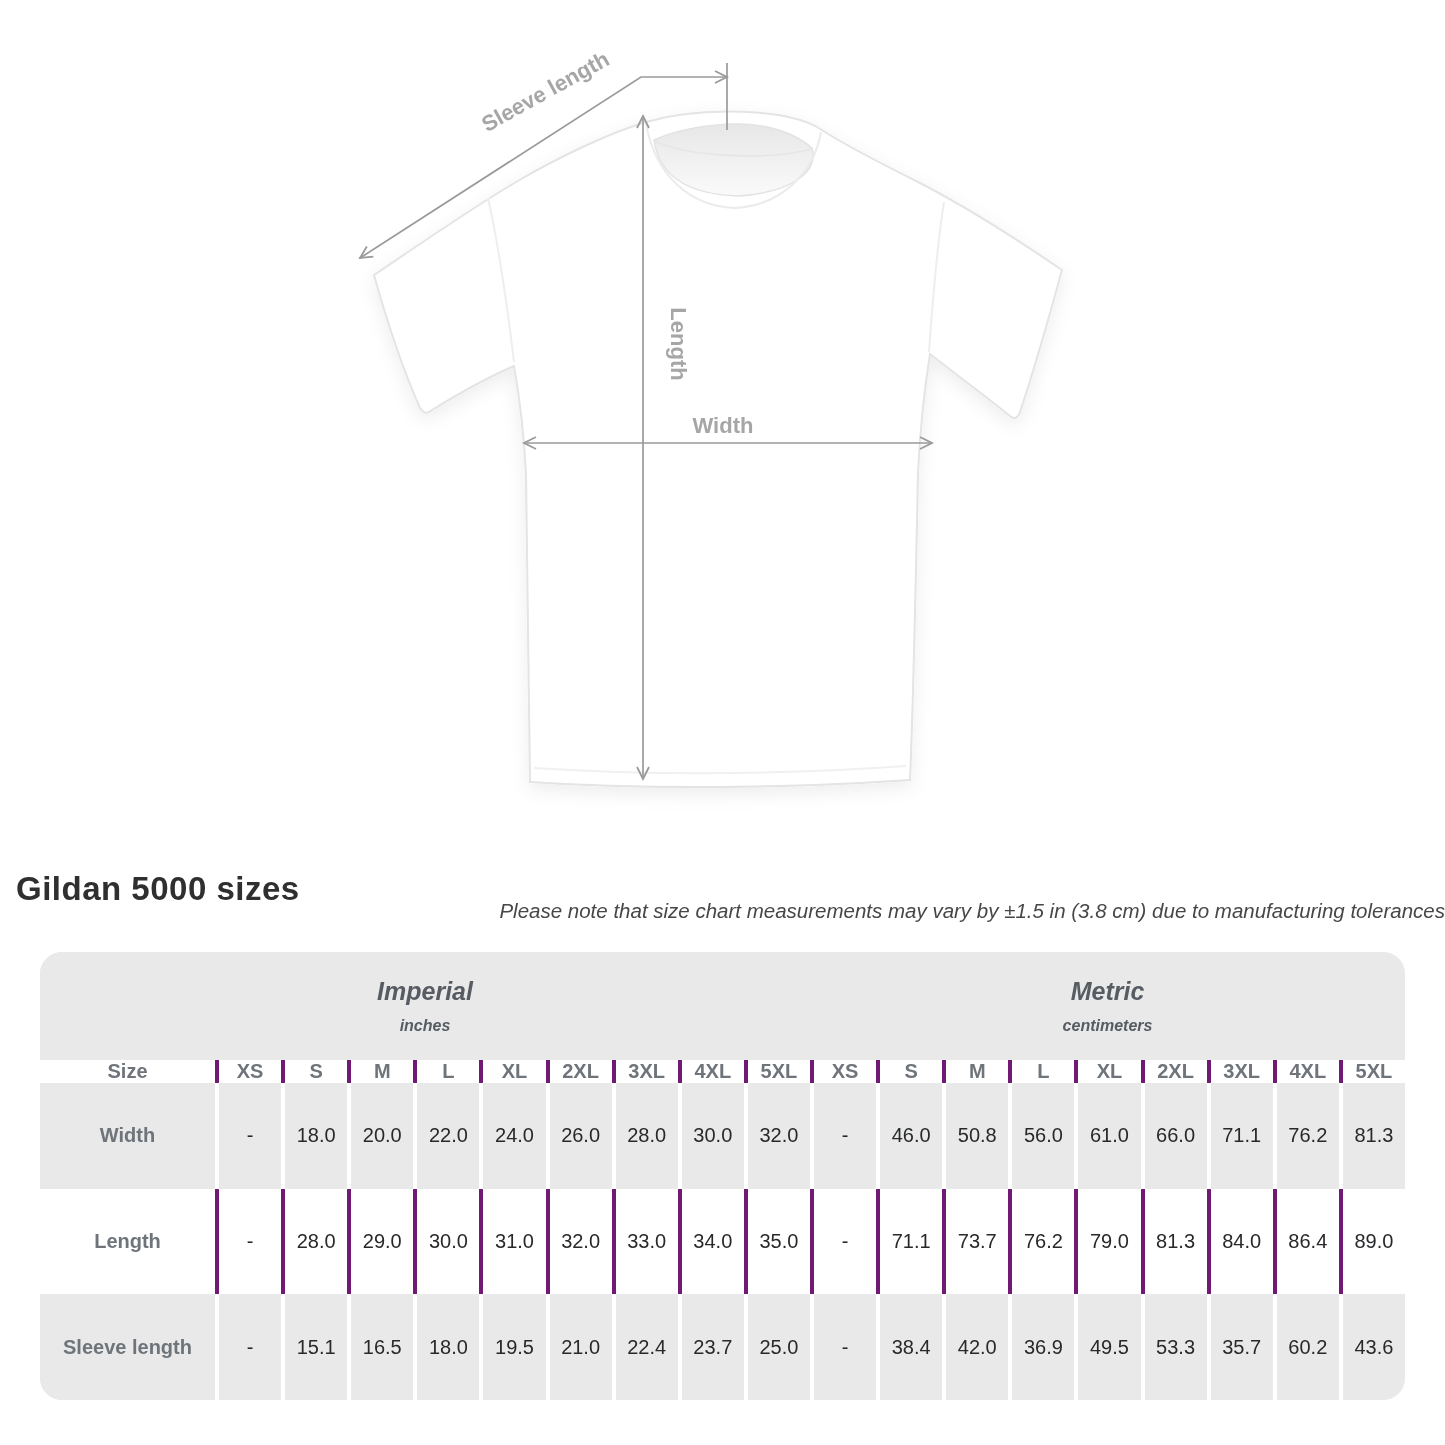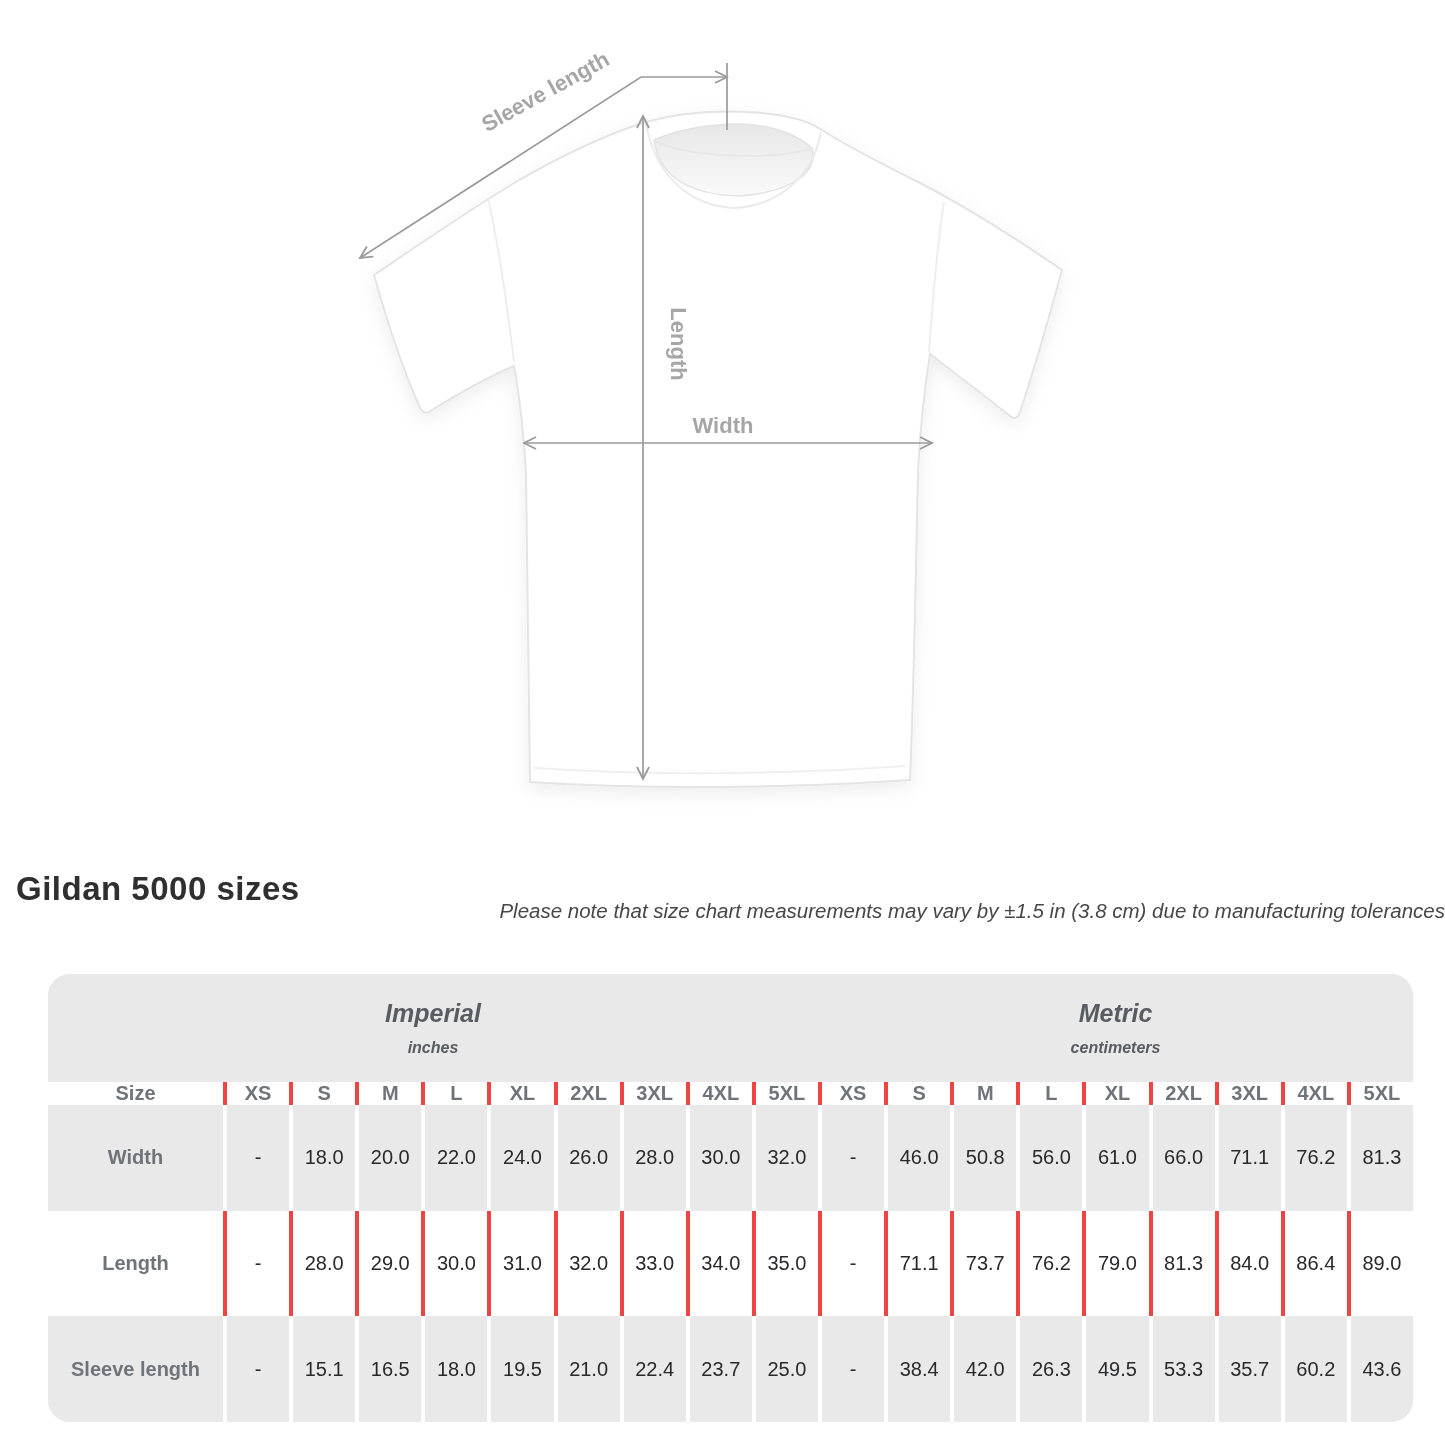--- a/index.html
+++ b/index.html
@@ -28,26 +28,25 @@
   }
   .page-subtitle {
     position:absolute; top:899px; left:0; width:1445px;
     text-align:right;
     font-size:20.5px; font-style:italic; color:#474747;
     margin:0;
   }
 
   
   .card {
-    position:absolute; left:48px; top:952px;
+    position:absolute; left:40px; top:952px;
     width:1365px; height:448px;
     background:#e9e9e9;
     border-radius:22px;
     overflow:hidden;
-    margin-top:22px;
   }
   .card table {
     width:100%; height:100%;
     border-collapse:separate; border-spacing:0;
     table-layout:fixed;
   }
   .card th, .card td {
     text-align:center; vertical-align:middle;
     padding:0; font-size:20px;
   }
@@ -58,21 +57,21 @@
   .g-label {
     font-size:25px; font-weight:bold; font-style:italic;
     color:#565c62;
   }
   .g-sub {
     font-size:16px; font-style:italic;
     color:#565c62; margin-top:11px;
   }
   tbody tr { height:85px; }
 
-  tr.row-white th, tr.row-white td { background:#ffffff; border-left:4px solid #ef4444; }
+  tr.row-white th, tr.row-white td { background:#ffffff; border-left:4px solid #701a75; }
   tr.row-white > *:first-child { border-left:0; }
   tr.row-gray th, tr.row-gray td { background:#e9e9e9; border-left:4px solid #ffffff; }
   tr.row-gray > *:first-child { border-left:0; }
 
   .lbl { font-weight:bold; color:#6e747a; }
   tr.hdr th { font-weight:bold; color:#6e747a; }
   td.val { color:#28292b; }
 </style>
 </head>
 <body>
@@ -254,21 +253,21 @@
         <td class="val">16.5</td>
         <td class="val">18.0</td>
         <td class="val">19.5</td>
         <td class="val">21.0</td>
         <td class="val">22.4</td>
         <td class="val">23.7</td>
         <td class="val">25.0</td>
         <td class="val">-</td>
         <td class="val">38.4</td>
         <td class="val">42.0</td>
-        <td class="val">26.3</td>
+        <td class="val">36.9</td>
         <td class="val">49.5</td>
         <td class="val">53.3</td>
         <td class="val">35.7</td>
         <td class="val">60.2</td>
         <td class="val">43.6</td>
       </tr>
     </tbody>
   </table>
 </div>
 

